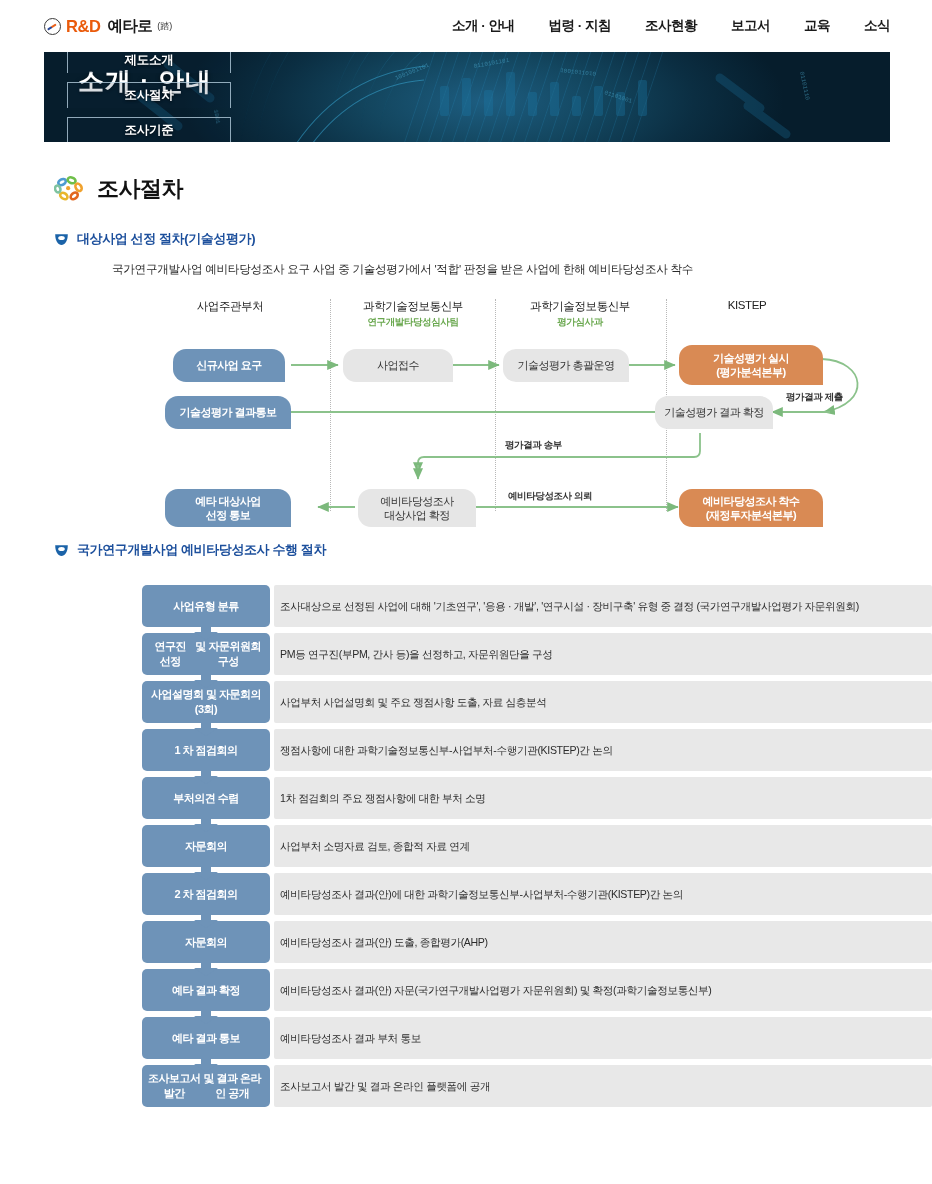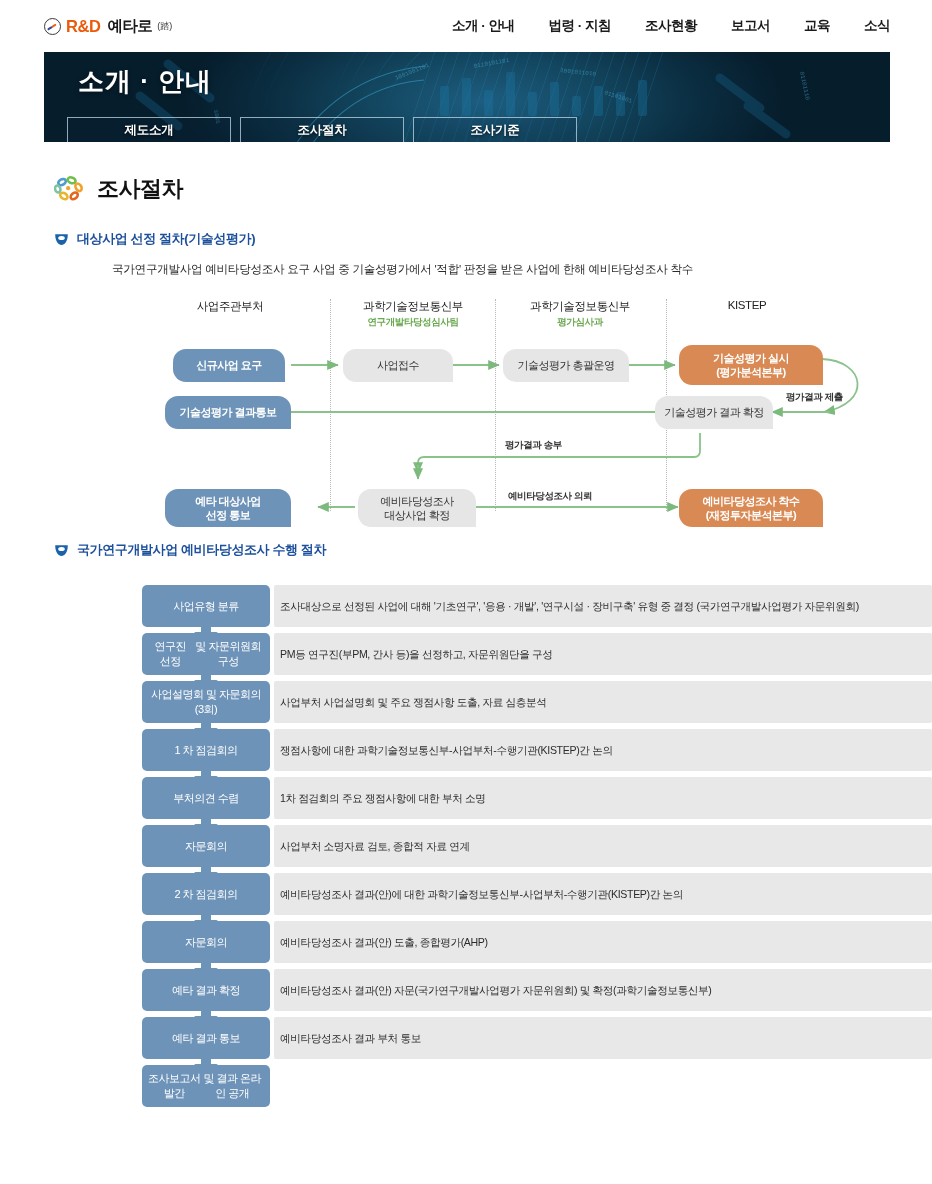--- a/index.html
+++ b/index.html
@@ -70,21 +70,21 @@
   .hero-title {
     position: absolute;
     left: 34px; top: 12px;
     font-size: 26px; font-weight: bold; color: #ffffff;
     letter-spacing: 1px;
     text-shadow: 0 1px 4px rgba(0,0,0,.55);
   }
   .hero-tabs {
     position: absolute;
     left: 23px; bottom: -1px;
-    display: flex; gap: 9px;
+    display: flex; gap: 9px; flex-direction: column;
   }
   .hero-tab {
     width: 164px; height: 26px;
     border: 1px solid rgba(200,225,240,.72);
     border-bottom: none;
     color: #ffffff;
     font-size: 12.5px; font-weight: bold;
     letter-spacing: -0.3px;
     display: flex; align-items: center; justify-content: center;
     background: rgba(10,40,60,.16);
@@ -169,21 +169,21 @@
     display: flex; align-items: stretch;
     margin-bottom: 6px;
     position: relative;
   }
   .step-box {
     width: 128px; min-height: 42px;
     background: #6e93b8; color: #ffffff;
     border-radius: 5px;
     display: flex; align-items: center; justify-content: center;
     text-align: center;
-    font-size: 11px; font-weight: normal; line-height: 1.35;
+    font-size: 11px; font-weight: bold; line-height: 1.35;
     letter-spacing: -0.5px;
     padding: 4px 6px;
     flex: none;
   }
   .step-desc {
     flex: 1;
     background: #e8e8e8;
     margin-left: 4px;
     border-radius: 2px;
     display: flex; align-items: center;
@@ -506,14 +506,15 @@
       <svg class="step-arrow" viewBox="0 0 26 15">
         <path d="M8,0 H18 V7 H25 L13,15 L1,7 H8 Z" fill="#6e93b8"></path>
       </svg>
     </div>
     <div class="step-row">
       <div class="step-box">
         <span>조사보고서 발간</span>
         <br>
         <span>및 결과 온라인 공개</span>
       </div>
+      <div class="step-desc">조사보고서 발간 및 결과 온라인 플랫폼에 공개</div>
     </div>
   </div>
 
 </body></html>

